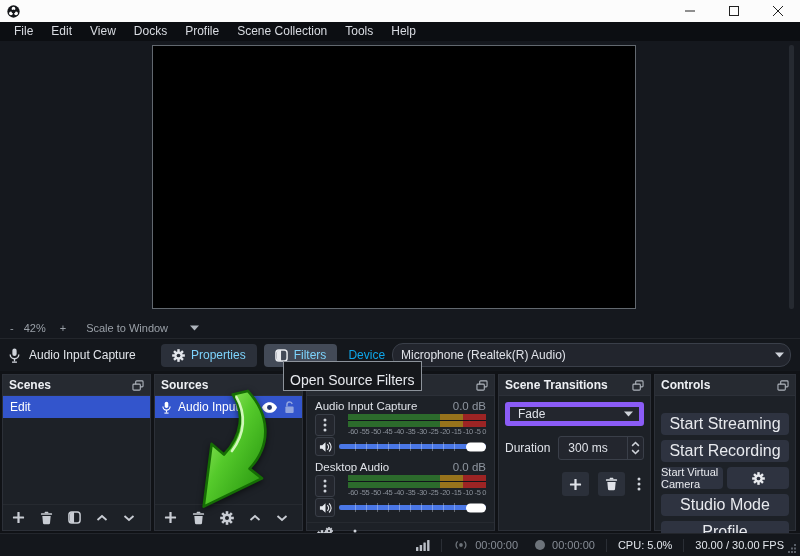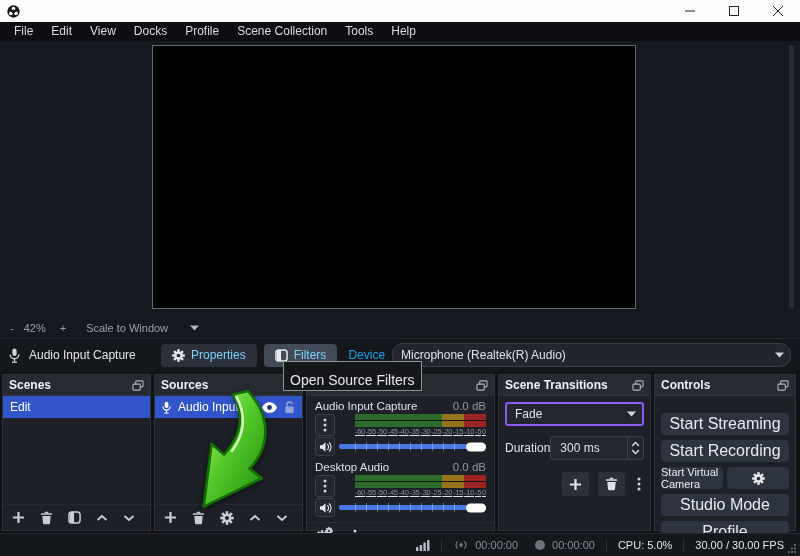--- a/index.html
+++ b/index.html
@@ -72,45 +72,45 @@
   .list-item-selected { height:22px; background:#3355cc; color:#fff; display:flex; align-items:center;
     padding:0 7px; gap:7px; }
   .src-name { flex:1; overflow:hidden; white-space:nowrap; }
 
   
   .mix-body { padding:3px 8px 0; }
   .mix-channel { margin-bottom:5px; }
   .mix-name-row { display:flex; justify-content:space-between; font-size:11.5px; margin:1px 0 2px; }
   .mix-name { color:#dfe2e8; }
   .mix-level { color:#8f96a0; }
-  .mix-meter-row { display:flex; gap:20px;text-decoration:underline; }
+  .mix-meter-row { display:flex; gap:13px; }
   .sq-btn { background:#23262d; border:1px solid #393e47; border-radius:3px; color:#cfd3da;
     display:flex; align-items:center; justify-content:center; }
   .kebab-btn { width:20px; align-self:stretch; }
   .meter-col { flex:1; }
   .meter { height:13px; background:#11141a; display:flex; flex-direction:column; gap:1px; }
   .meter .strip { flex:1;
     background:linear-gradient(90deg,#2c6b2c 0,#2c6b2c 66.5%,#97731c 66.5%,#97731c 83.5%,#9c2424 83.5%,#9c2424 100%); }
   .ticks { display:flex; justify-content:space-between; font-size:7.5px; line-height:9px;
     color:#8a9099; letter-spacing:-0.3px; }
   .mix-vol-row { display:flex; gap:4px; align-items:center; margin-top:1px; }
   .spk-btn { width:20px; height:19px; flex:0 0 20px; }
   .slider { flex:1; height:16px; display:flex; align-items:center; position:relative; }
   .slider-track { position:relative; flex:1; height:5px; background:#4a77e6; border-radius:2px; }
   .slider-track::before { content:""; position:absolute; top:-2px; bottom:-2px; left:6px; right:24px;
     background:repeating-linear-gradient(90deg,transparent 0 10px,rgba(225,232,245,.35) 10px 11px); }
   .slider-handle { position:absolute; right:0; top:50%; transform:translateY(-50%);
     width:20px; height:9px; border-radius:4.5px; background:#fff; }
 
   
   .trans-body { padding:6px; }
-  .trans-combo { height:24px; background:#23262e; border:2px solid #8b5cf6; border-radius:3px;
+  .trans-combo { height:24px; background:#23262e; border:5px solid #8b5cf6; border-radius:3px;
     display:flex; align-items:center; padding-left:8px; }
   .trans-combo .arrowzone { margin-left:auto; width:22px; display:flex; justify-content:center; }
-  .dur-row { display:flex; align-items:center; margin-top:10px; gap:0; }
+  .dur-row { display:flex; align-items:center; margin-top:10px; gap:8px; }
   .dur-label { color:#dfe2e8; }
   .spinbox { flex:1; height:24px; background:#23262e; border:1px solid #3a3f49; border-radius:3px;
     display:flex; align-items:center; }
   .spin-val { padding-left:9px; flex:1; }
   .spin-arrows { width:16px; height:100%; border-left:1px solid #3a3f49; display:flex;
     flex-direction:column; align-items:center; justify-content:center; gap:2px; color:#cfd3da; }
   .trans-btn-row { display:flex; justify-content:flex-end; align-items:center; gap:9px; margin-top:12px; }
   .mini-btn { width:27px; height:24px; background:#2b303a; border-radius:3px; color:#dfe2e8;
     display:flex; align-items:center; justify-content:center; }
   .kebab-plain { color:#cfd3da; padding:0 3px; }

